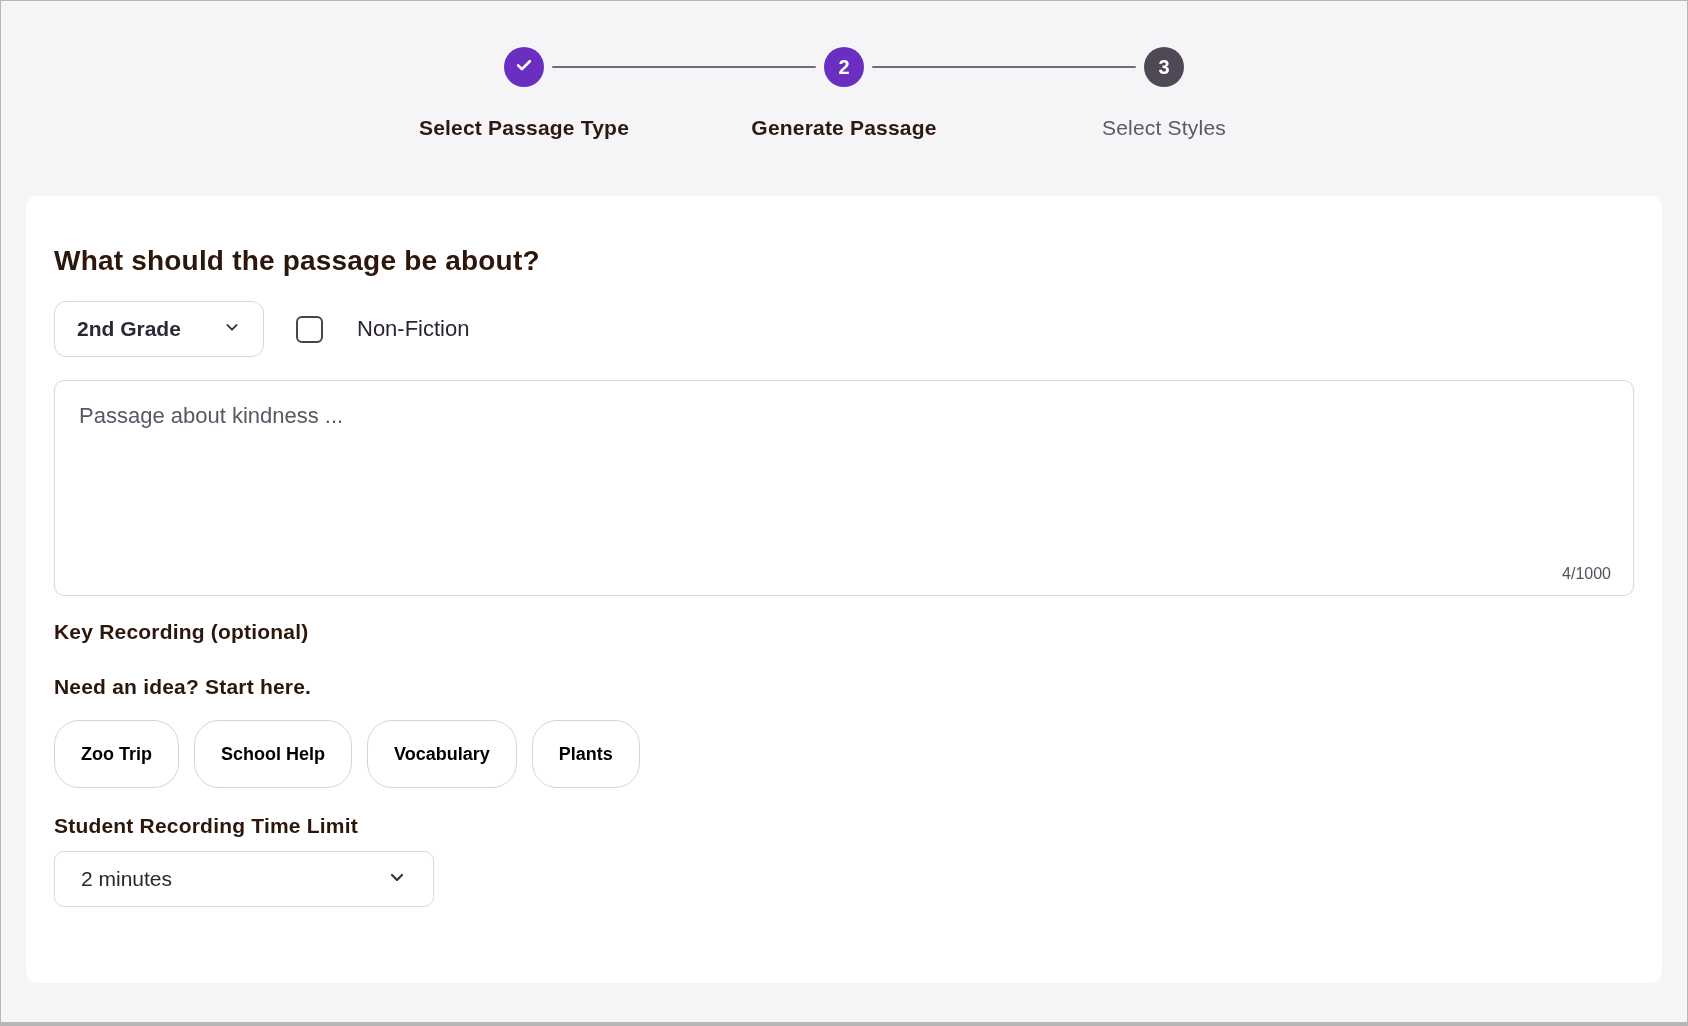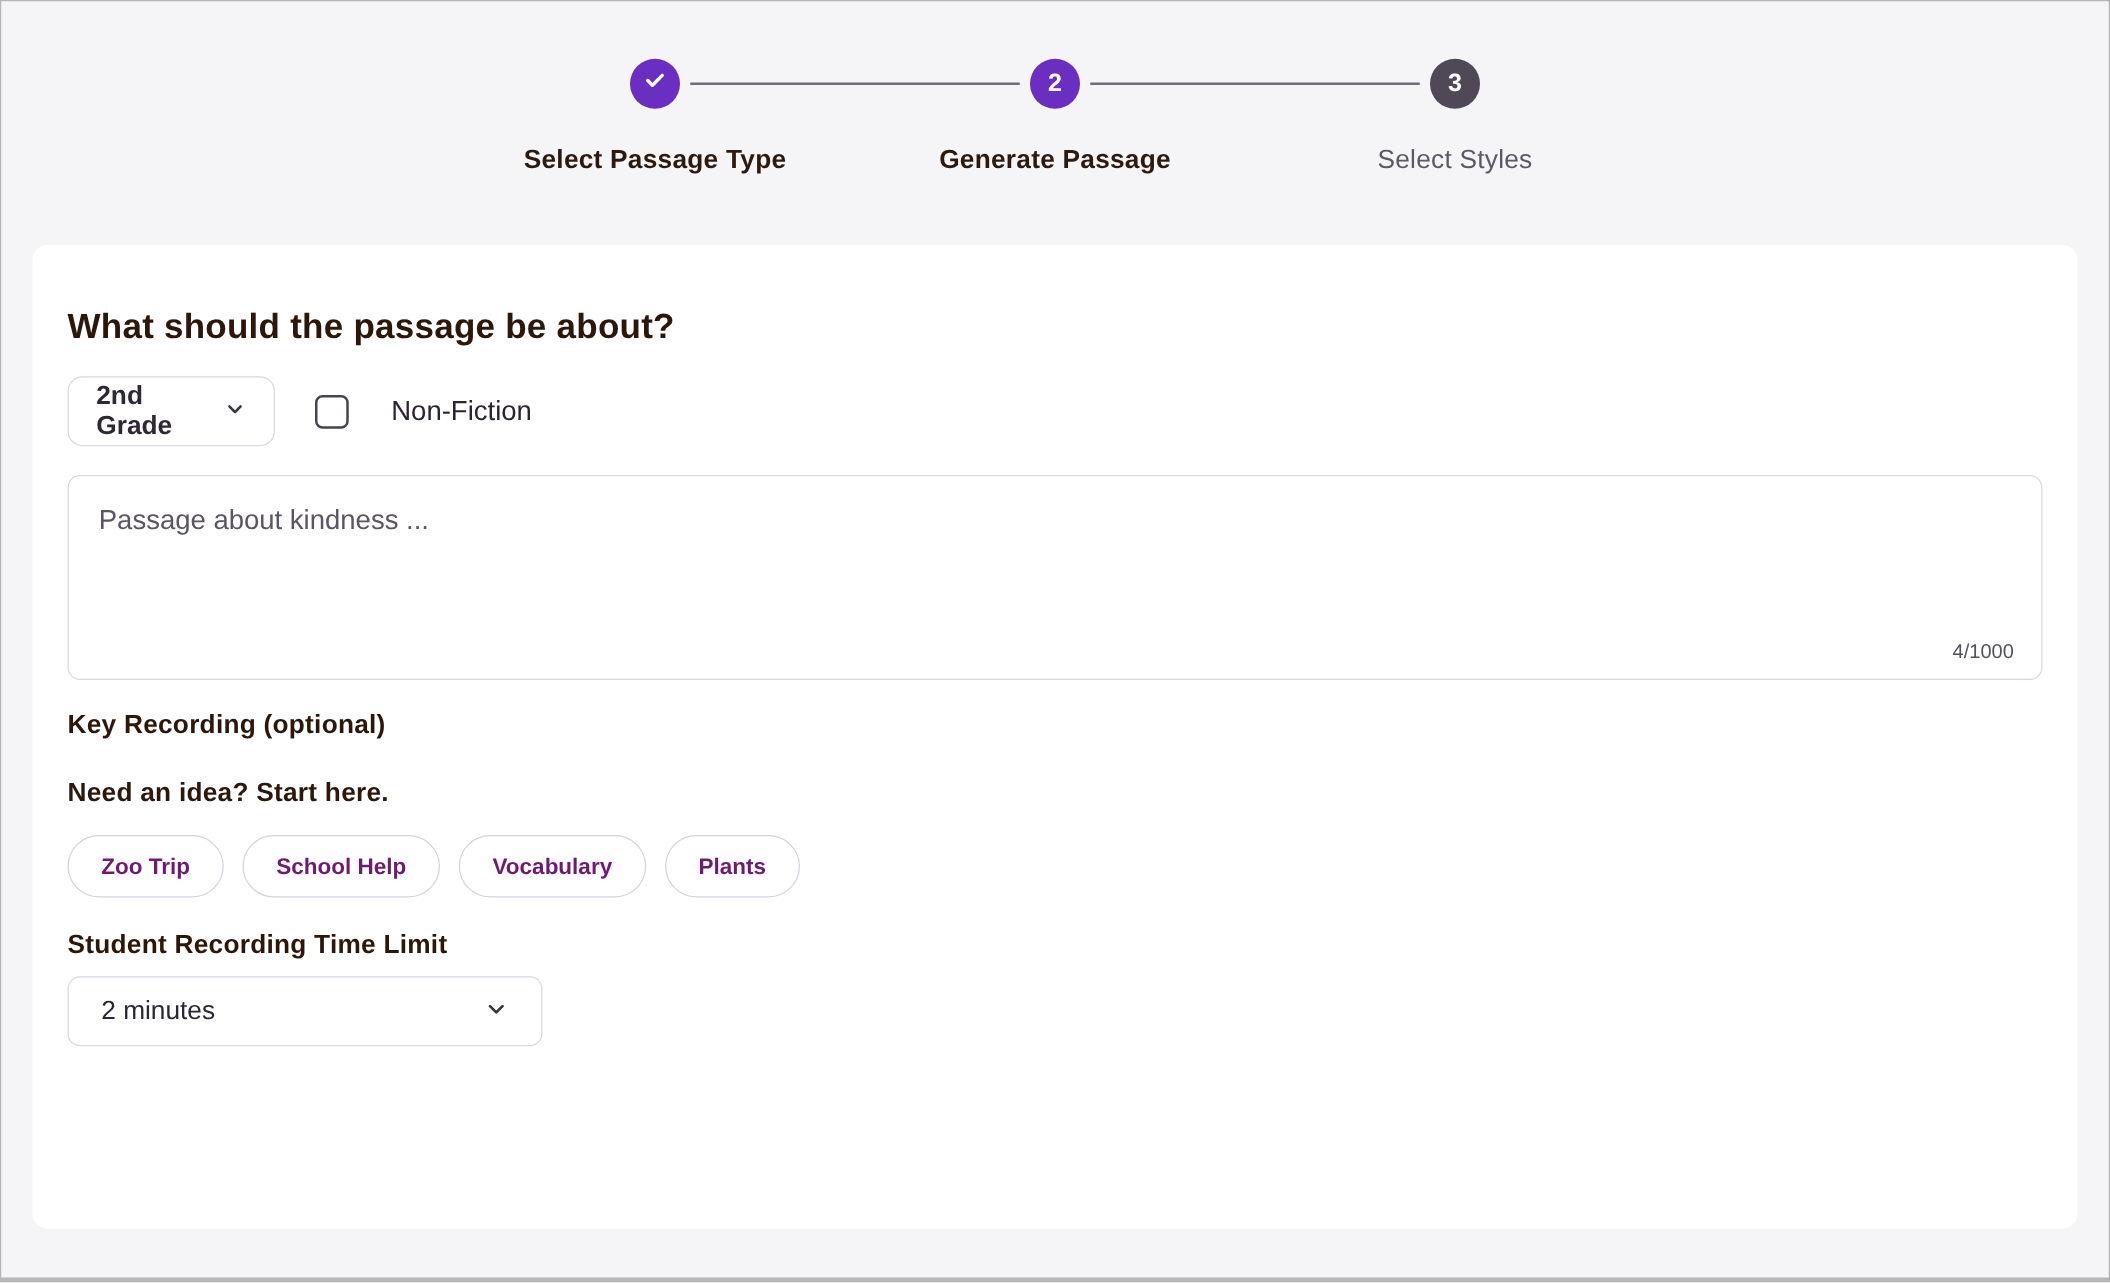--- a/index.html
+++ b/index.html
@@ -59,36 +59,36 @@
     letter-spacing: .2px;
   }
 
   .controls-row { display: flex; align-items: center; margin-top: 24px; }
   .select-box {
     height: 56px; background: #fff;
     border: 1px solid #d9d6e6; border-radius: 12px;
     display: flex; align-items: center;
     cursor: pointer;
   }
-  .grade-select { width: 166px; padding: 0 22px; justify-content: space-between; }
+  .grade-select { width: 210px; padding: 0 22px; justify-content: space-between; }
   .select-value { font-size: 21px; font-weight: 600; color: #2e2836; }
   .chev { flex: 0 0 auto; }
 
   .checkbox-group { display: flex; align-items: center; margin-left: 32px; cursor: pointer; gap: 20px; }
   .checkbox {
     width: 27px; height: 27px;
     border: 2.5px solid #49434f; border-radius: 6px;
     background: #fff;
   }
   .checkbox-label { margin-left: 14px; font-size: 22px; font-weight: 500; color: #2d2433; }
 
   .textarea-wrap {
     position: relative; margin-top: 23px;
     border: 1px solid #d9d6e6; border-radius: 10px;
-    height: 164px; background: #fff;
+    height: 216px; background: #fff;
   }
   .textarea-wrap textarea {
     width: 100%; height: 170px; border: 0; outline: none; resize: none;
     background: transparent;
     padding: 22px 24px;
     font-family: "Liberation Sans", "DejaVu Sans", sans-serif;
     font-size: 22px; color: #2d2433;
   }
   .textarea-wrap textarea::placeholder { color: #5b5564; opacity: 1; }
   .char-counter {
@@ -104,24 +104,24 @@
     padding: 0 24px;
     font-family: "Liberation Sans", "DejaVu Sans", sans-serif;
     font-size: 22px; color: #2d2433; background: #fff;
   }
   .vocab-input::placeholder { color: #5b5564; opacity: 1; }
 
   .idea-heading { margin-top: 31px; }
 
   .chips { display: flex; margin-top: 21px; }
   .chip {
-    height: 50px; padding: 0 26px; margin-right: 15px;
+    height: 68px; padding: 0 26px; margin-right: 15px;
     background: #fff; border: 1px solid #d5d2e0; border-radius: 25px;
     display: flex; align-items: center;
-    font-size: 18px; font-weight: 700; color: #701a75;
+    font-size: 18px; font-weight: 700; color: #000000;
     cursor: pointer;
   }
 
   .time-heading { margin-top: 26px; }
   .time-select { width: 380px; margin-top: 13px; padding: 0 26px; justify-content: space-between; border-radius: 10px; }
   .time-select .select-value { font-weight: 500; color: #2c2634; }
 </style>
 </head>
 <body>
 

